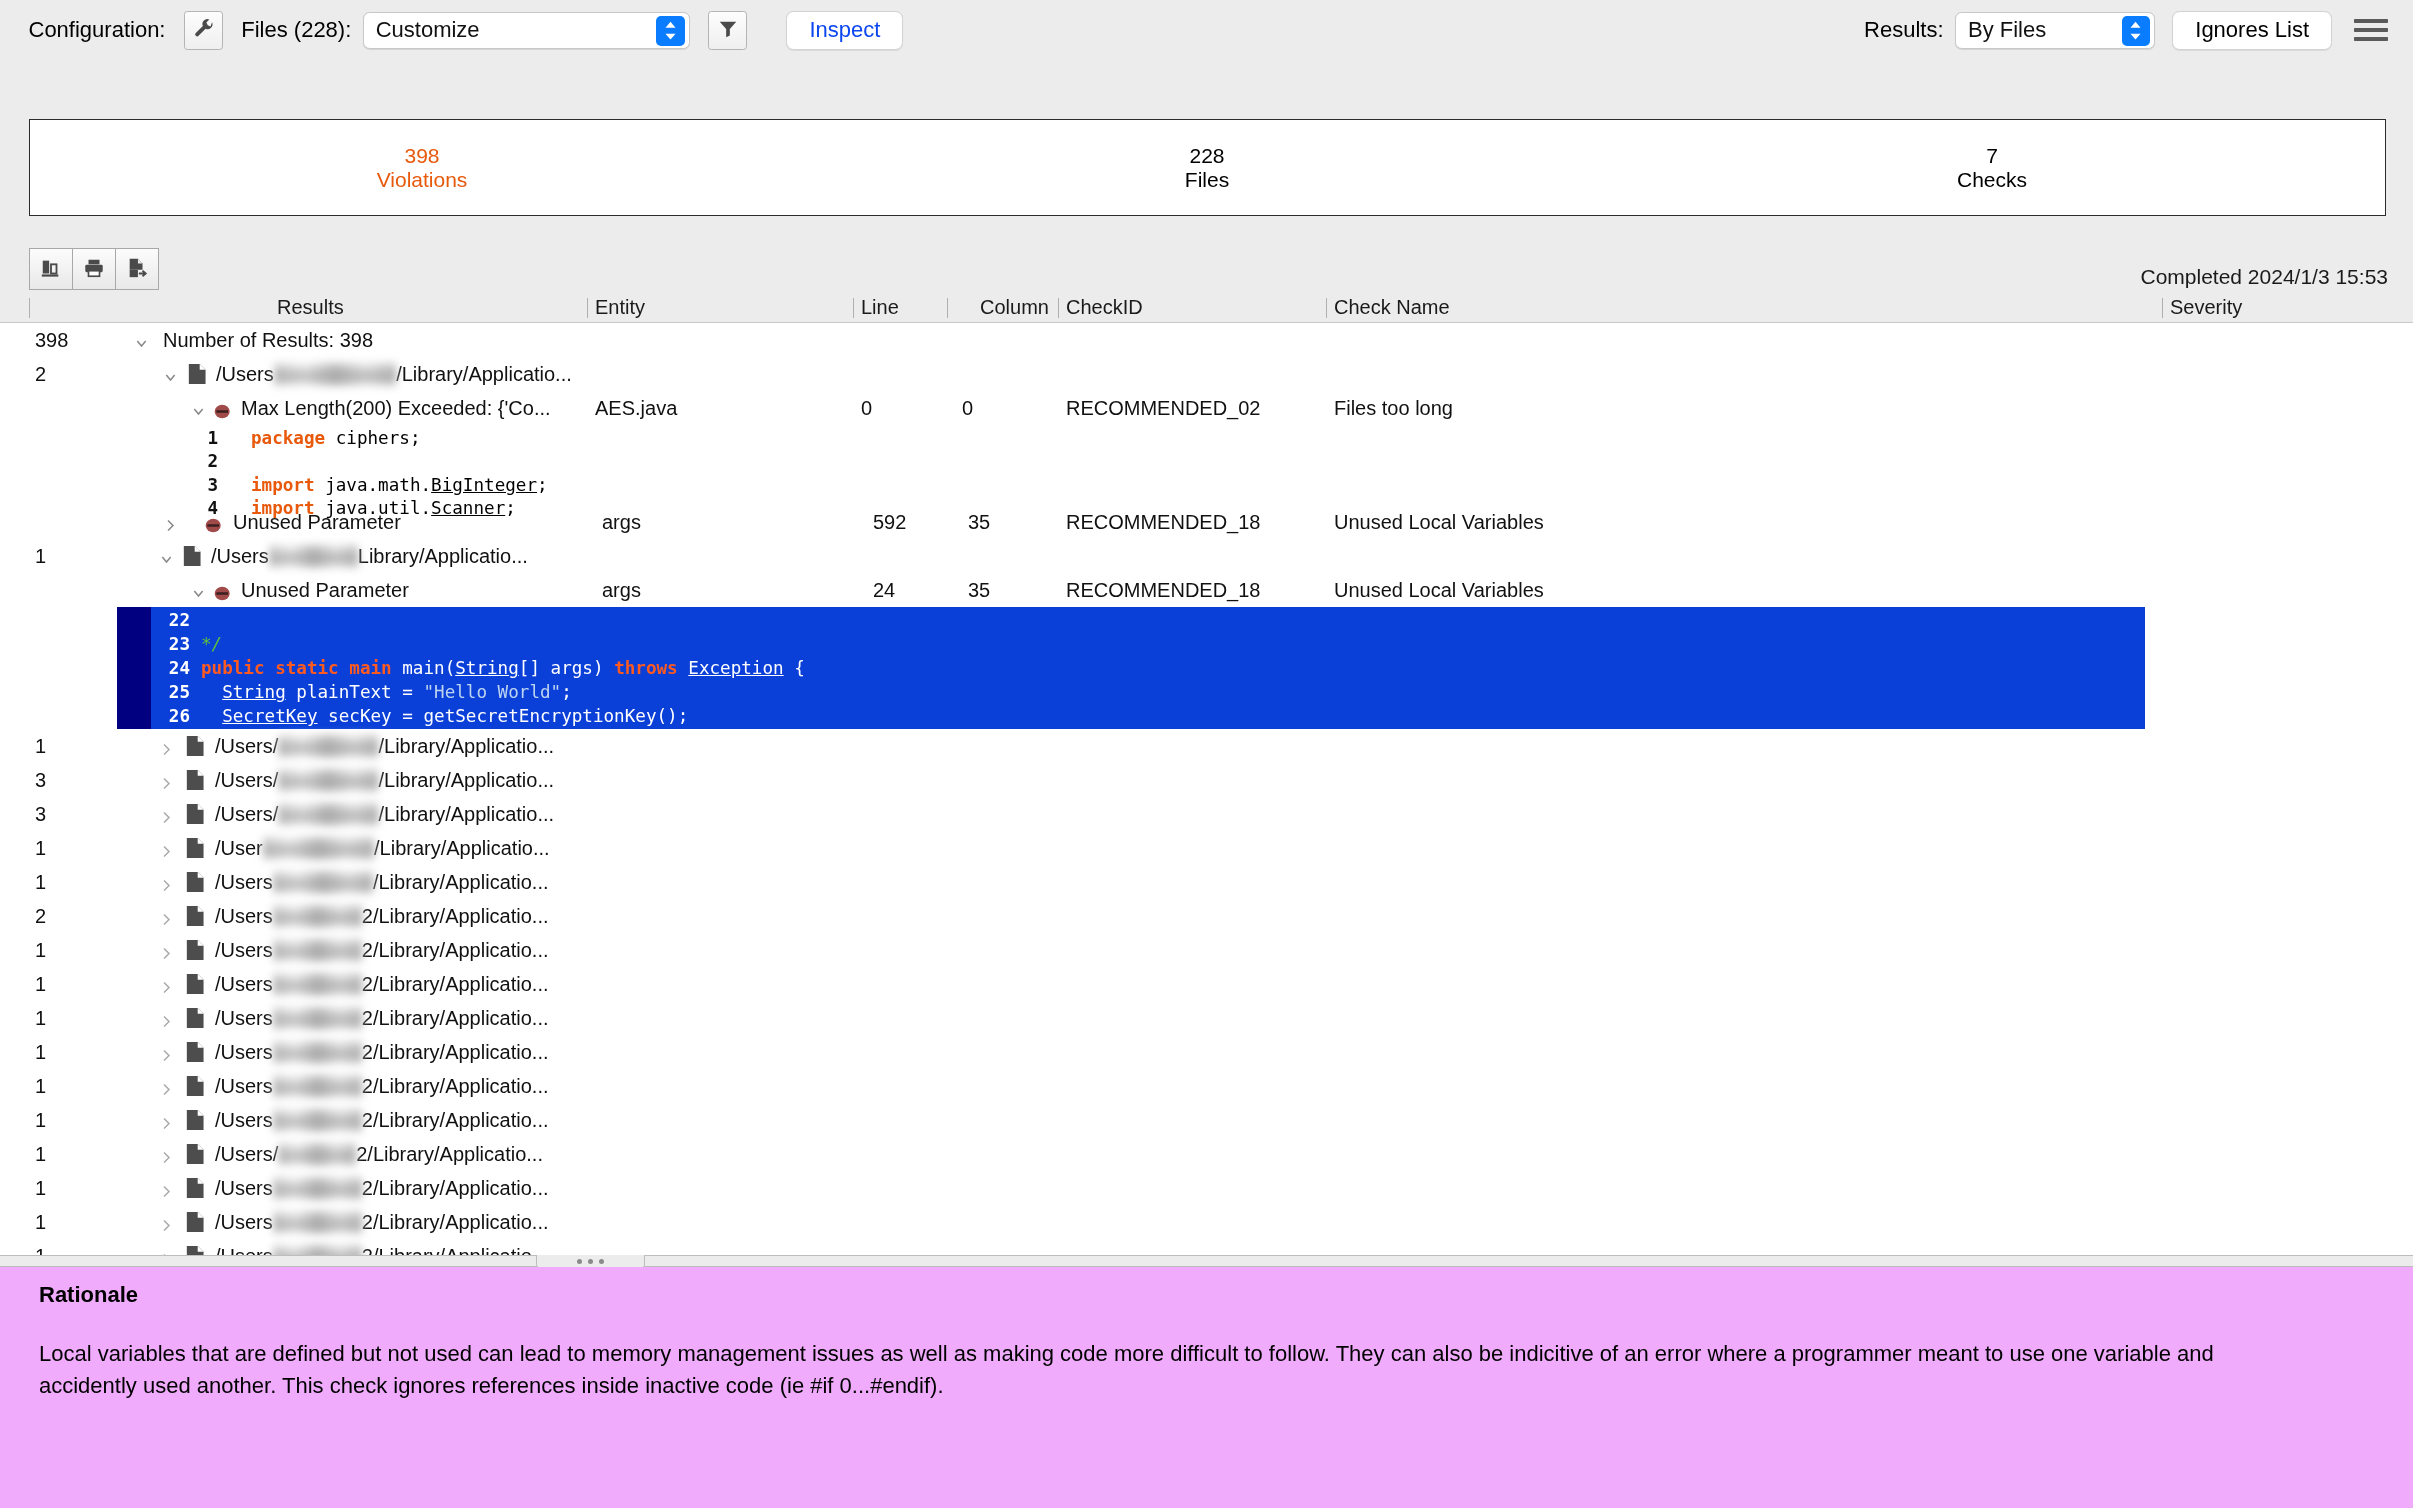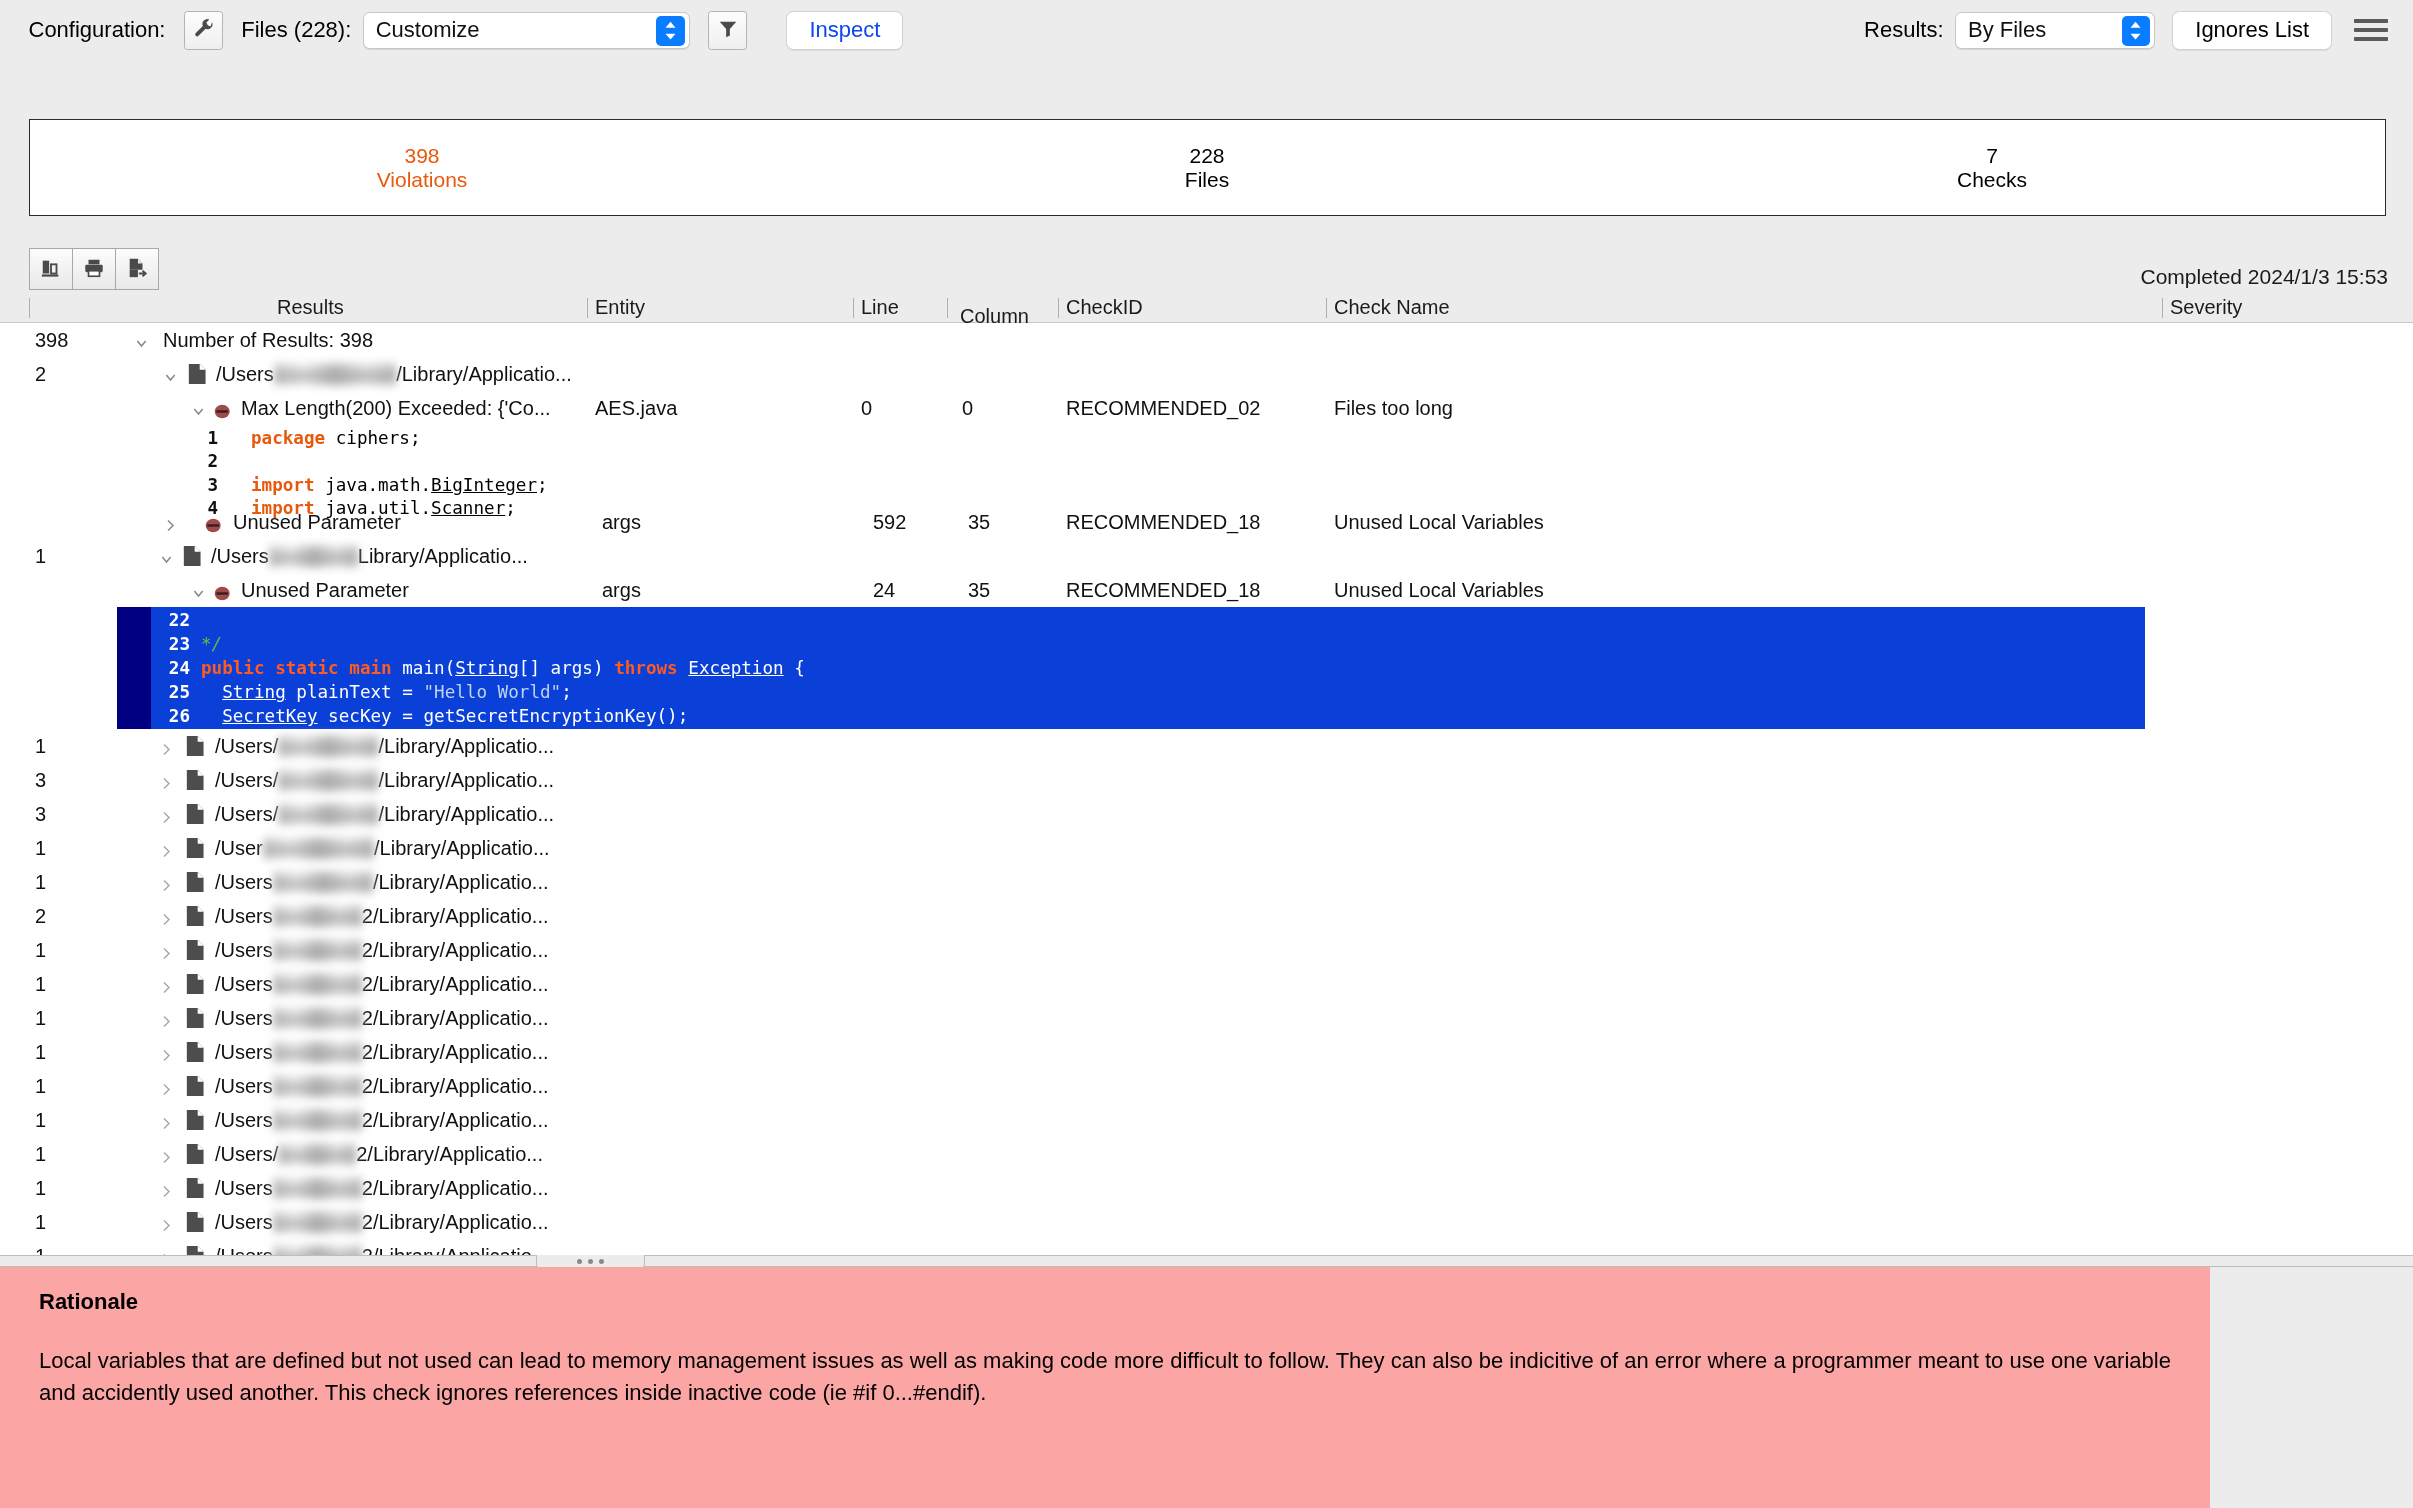--- a/index.html
+++ b/index.html
@@ -149,22 +149,22 @@
     background:#ececec; border-top:0.8px solid #bdbdbd; border-bottom:0.8px solid #bdbdbd;
   }
   .splitter .grip {
     position:absolute; left:536px; top:-0.8px; width:109px; height:13.4px;
     background:#ececec; border:0.8px solid #bdbdbd; border-top:none;
     border-radius: 0 0 5px 5px;
     display:flex; align-items:center; justify-content:center; gap:5.9px;
   }
   .splitter .grip span { width:5px; height:5px; background:#8a8a8a; border-radius:50%; }
   .rationale {
-    position:absolute; left:0; top:1267px; width:2210px; height:241px;
-    background:#fca5a5; padding: 22px 39px;
+    position:absolute; left:0; top:1267px; width:2413px; height:241px;
+    background:#f0abfc; padding: 15px 39px;
   }
   .rationale h3 { margin:0; font-size:22px; font-weight:bold; color:#000; }
   .rationale p { margin: 30px 0 0 0; font-size:22px; line-height:1.45; color:#000; max-width: 2263px; }
   .leftrail { position:absolute; left:0; top:293px; width:28.5px; height:972px; background:#ececec; border-right:0.8px solid #d0d0d0;}
 </style>
 </head>
 <body>
 
 <div id="app">
 
@@ -275,21 +275,21 @@
   <div class="tablewrap">
 
     <div class="colhead">
       <span class="div" style="left:28.5px;"></span>
       <span class="cell" style="left:277px;">Results</span>
       <span class="div" style="left:587px;"></span>
       <span class="cell" style="left:595px;">Entity</span>
       <span class="div" style="left:853px;"></span>
       <span class="cell" style="left:861px;">Line</span>
       <span class="div" style="left:947px;"></span>
-      <span class="cell" style="left:960px;margin-top:9px;">Column</span>
+      <span class="cell" style="left:980px;">Column</span>
       <span class="div" style="left:1058px;"></span>
       <span class="cell" style="left:1066px;">CheckID</span>
       <span class="div" style="left:1326px;"></span>
       <span class="cell" style="left:1334px;">Check Name</span>
       <span class="div" style="left:2162px;"></span>
       <span class="cell" style="left:2170px;">Severity</span>
     </div>
 
     <div class="rows">
 

